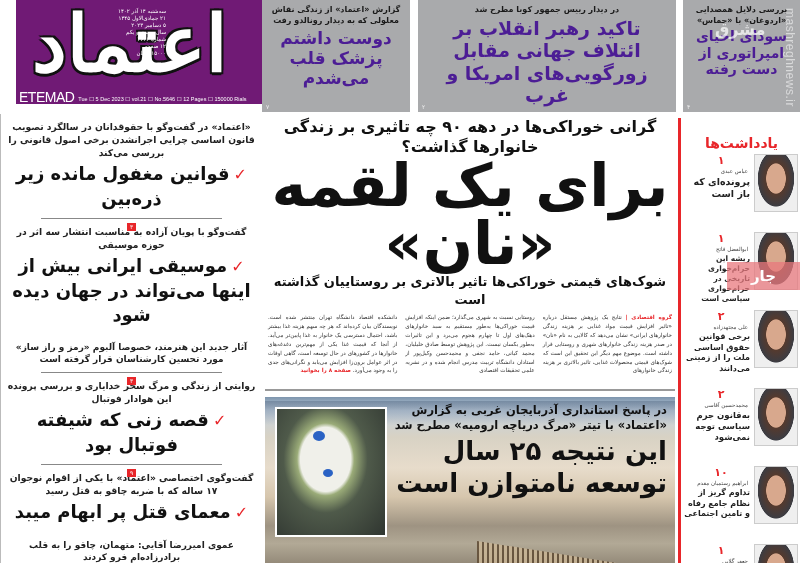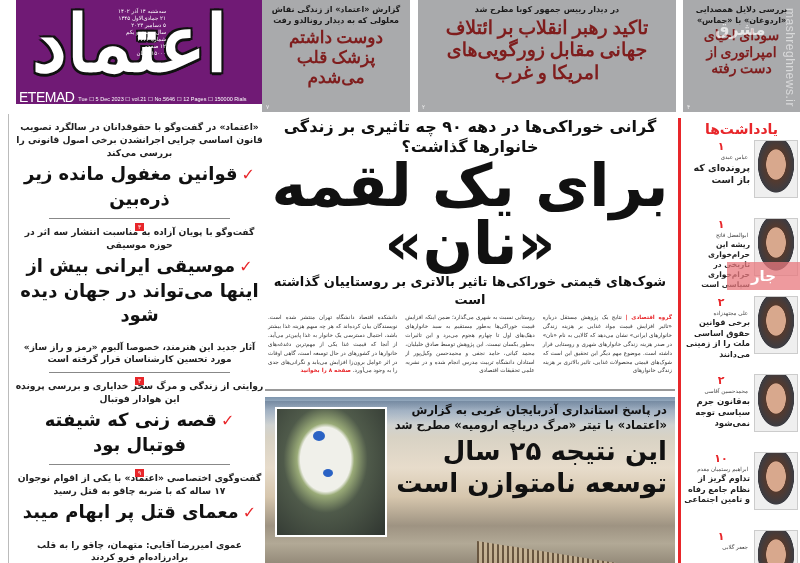--- a/index.html
+++ b/index.html
@@ -11,33 +11,33 @@
   .masthead .logo { position: absolute; left: 16px; top: -2px; font-family: "DejaVu Serif", serif; font-weight: bold; font-size: 78px; color: #fff; letter-spacing: -4px; direction: rtl;
     text-shadow: 2px 2px 0 #111, -2px 2px 0 #111, 2px -2px 0 #111, -2px -2px 0 #111, 0 3px 0 #111; }
   .masthead .dateblock { position: absolute; left: 70px; top: 8px; width: 80px; direction: rtl; text-align: right; color: #fff; font-size: 5.5px; line-height: 7px; }
   .masthead .ribbon { position: absolute; left: 0; bottom: 0; width: 100%; height: 14px; display: flex; align-items: flex-end; gap: 4px; padding-left: 3px; color: #fff; }
   .masthead .ribbon .name { font-family: "Liberation Sans", sans-serif; font-size: 14px; line-height: 14px; letter-spacing: -0.5px; font-weight: normal; transform: scaleY(1.1); transform-origin: bottom; }
   .masthead .ribbon .meta { font-family: "Liberation Sans", sans-serif; font-size: 5.5px; padding-bottom: 2px; white-space: nowrap; }
 
   
   .teaser { position: absolute; top: 0; height: 112px; background: #a9aaac; color: #fff; text-align: center; overflow: hidden; }
   .teaser .kicker { color: #1a1a1a; font-weight: bold; font-size: 8px; line-height: 11px; padding: 4px 6px 0; }
-  .teaser .head { color: #7f1d1d; font-weight: bold; line-height: 1.18; padding: 2px 6px 0; font-family: Liberation Serif, serif; }
+  .teaser .head { color: #4c1d95; font-weight: bold; line-height: 1.18; padding: 2px 6px 0; }
   .teaser .pg { position: absolute; bottom: 2px; left: 4px; font-size: 6px; color: #eee; }
   .t1 { left: 262px; width: 148px; }
   .t1 .head { font-size: 17px; }
   .t2 { left: 418px; width: 258px; }
   .t2 .head { font-size: 19px; }
   .t3 { left: 683px; width: 117px; }
   .t3 .head { font-size: 14px; }
   .watermark { position: absolute; right: 3px; top: 8px; writing-mode: vertical-rl; font-size: 12px; color: rgba(255,255,255,0.55); font-family: "Liberation Sans", sans-serif; letter-spacing: 0.5px; }
   .wm-logo { position: absolute; left: 32px; top: 20px; font-size: 16px; font-weight: bold; color: rgba(255,255,255,0.7); }
 
   
-  .leftcol { position: absolute; left: 8px; top: 114px; width: 262px; height: 449px; border-left: 1px solid #bbb; text-align: center; }
+  .leftcol { position: absolute; left: 0; top: 114px; width: 262px; height: 449px; border-left: 1px solid #bbb; text-align: center; }
   .story { padding: 0 4px; }
   .story .lead { font-size: 9.2px; font-weight: bold; line-height: 13px; color: #222; }
   .story .hl { font-size: 18px; font-weight: bold; line-height: 24px; color: #111; margin-top: 3px; }
   .story .hl .check { color: #e8262a; font-weight: normal; margin-left: 4px; font-size: 16px; }
   .story .sub { font-size: 9px; font-weight: bold; line-height: 12px; color: #222; margin-top: 14px; }
   .sep { position: relative; height: 10px; margin: 2px 40px; }
   .sep::before { content: ""; position: absolute; left: 0; right: 0; top: 5px; border-top: 1px solid #888; }
   .sep .pgn { position: relative; display: inline-block; background: #e8262a; color: #fff; font-size: 6px; line-height: 8px; padding: 0 3px; top: 1px; }
 
   
@@ -61,21 +61,21 @@
   .photo .inset .lake2 { position: absolute; left: 46px; top: 60px; width: 10px; height: 8px; background: #2a62c4; border-radius: 50%; }
   .photo .pier { position: absolute; left: 212px; top: 158px; width: 178px; height: 32px;
     background: repeating-linear-gradient(90deg, #5e4a33 0 2px, #c9b595 2px 5px); transform: skewY(9deg); opacity: 0.85; }
   .photo .ptext { position: absolute; right: 8px; top: 6px; width: 290px; text-align: right; }
   .photo .ptext .pk { font-size: 11.5px; font-weight: bold; line-height: 15px; color: #111; }
   .photo .ptext .ph { font-size: 26px; font-weight: 900; line-height: 32px; color: #111; margin-top: 2px; }
 
   
   .redbar { position: absolute; left: 678px; top: 118px; width: 3px; height: 445px; background: #e8262a; }
   .rightcol { position: absolute; left: 683px; top: 114px; width: 117px; height: 449px; }
-  .rightcol .title { color: #e8262a; text-align: center; font-weight: bold; font-size: 14px; line-height: 22px; margin-top: 4px; }
+  .rightcol .title { color: #e8262a; text-align: center; font-weight: bold; font-size: 14px; line-height: 22px; margin-top: 18px; }
   .note { position: relative; height: 78px; }
   .note .face { position: absolute; right: 2px; top: 0; width: 44px; height: 58px; border: 1px solid #ccc;
     background: radial-gradient(ellipse at 50% 42%, #d8a88d 0 32%, #553a2e 34%, #3c3c42 60%, #efefef 62%); }
   .note .num { position: absolute; right: 54px; top: 0; color: #e8262a; font-weight: bold; font-size: 11px; width: 50px; text-align: center; }
   .note .author { position: absolute; right: 52px; top: 14px; width: 62px; font-size: 5.5px; text-align: right; color: #444; }
   .note .ntitle { position: absolute; right: 50px; top: 22px; width: 68px; font-size: 9.5px; font-weight: bold; line-height: 12px; text-align: right; color: #222; }
   .jarar { position: absolute; left: 727px; top: 262px; width: 73px; height: 28px; background: rgba(232,120,125,0.75); color: #fff;
     font-weight: bold; font-size: 15px; text-align: center; line-height: 28px; }
 </style>
 </head>

